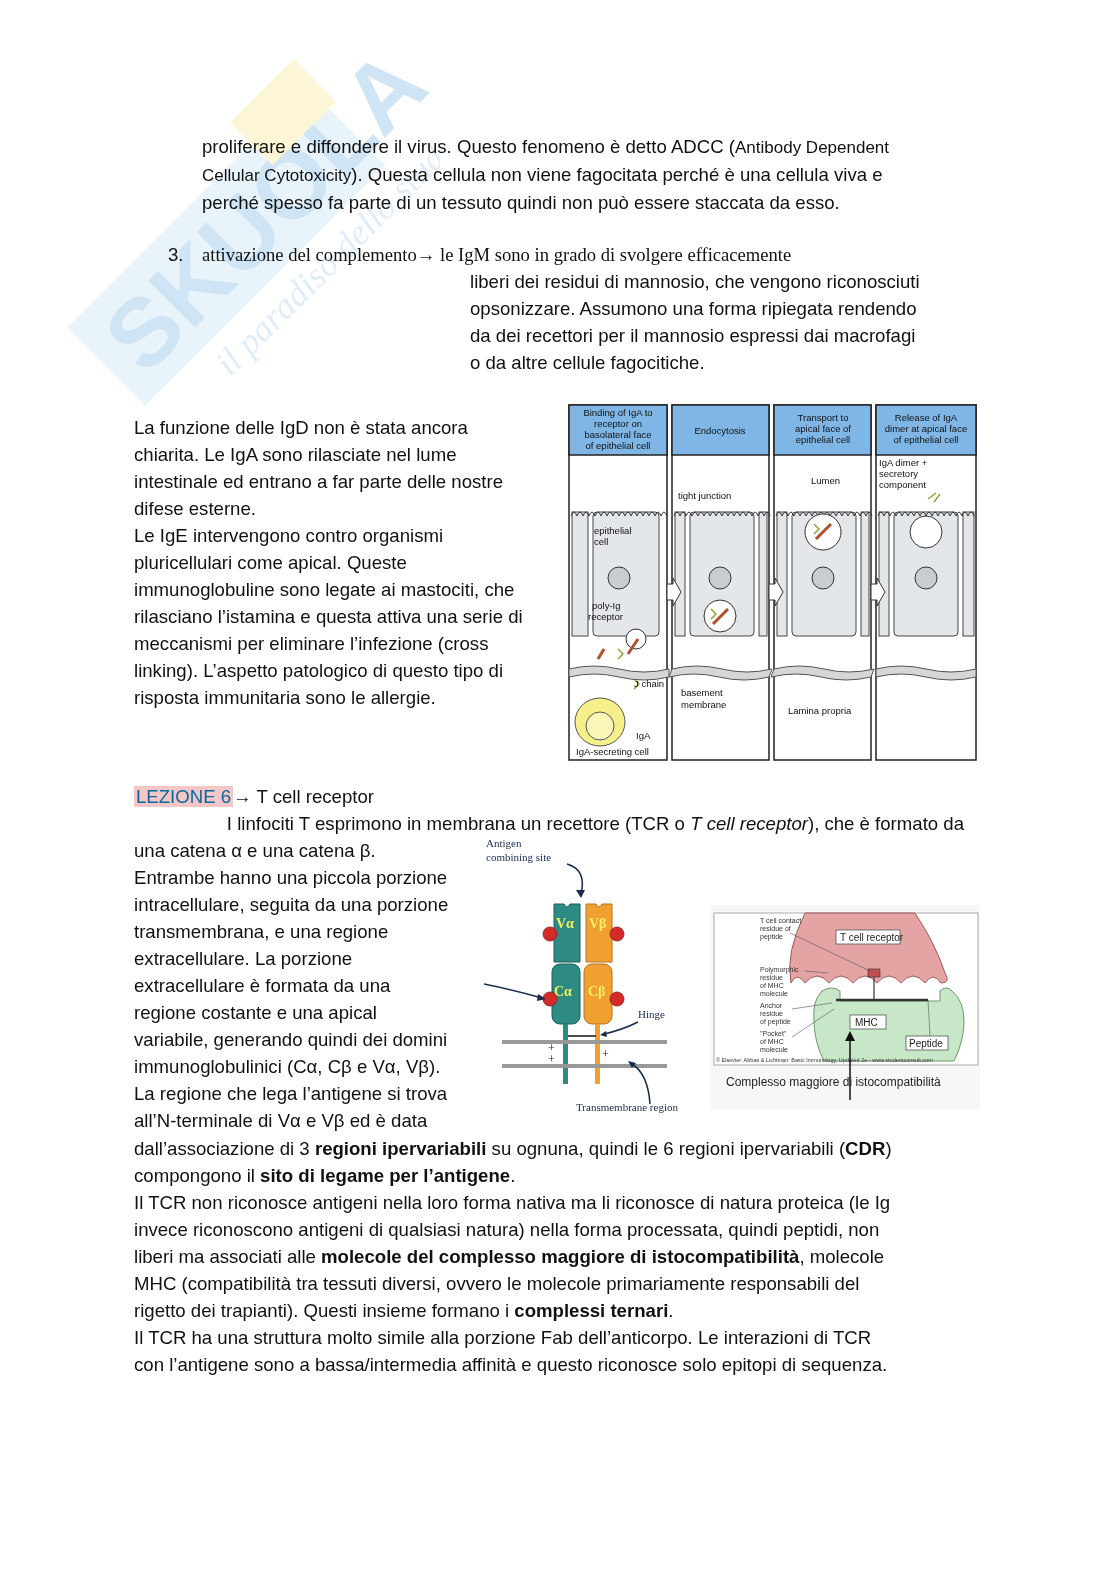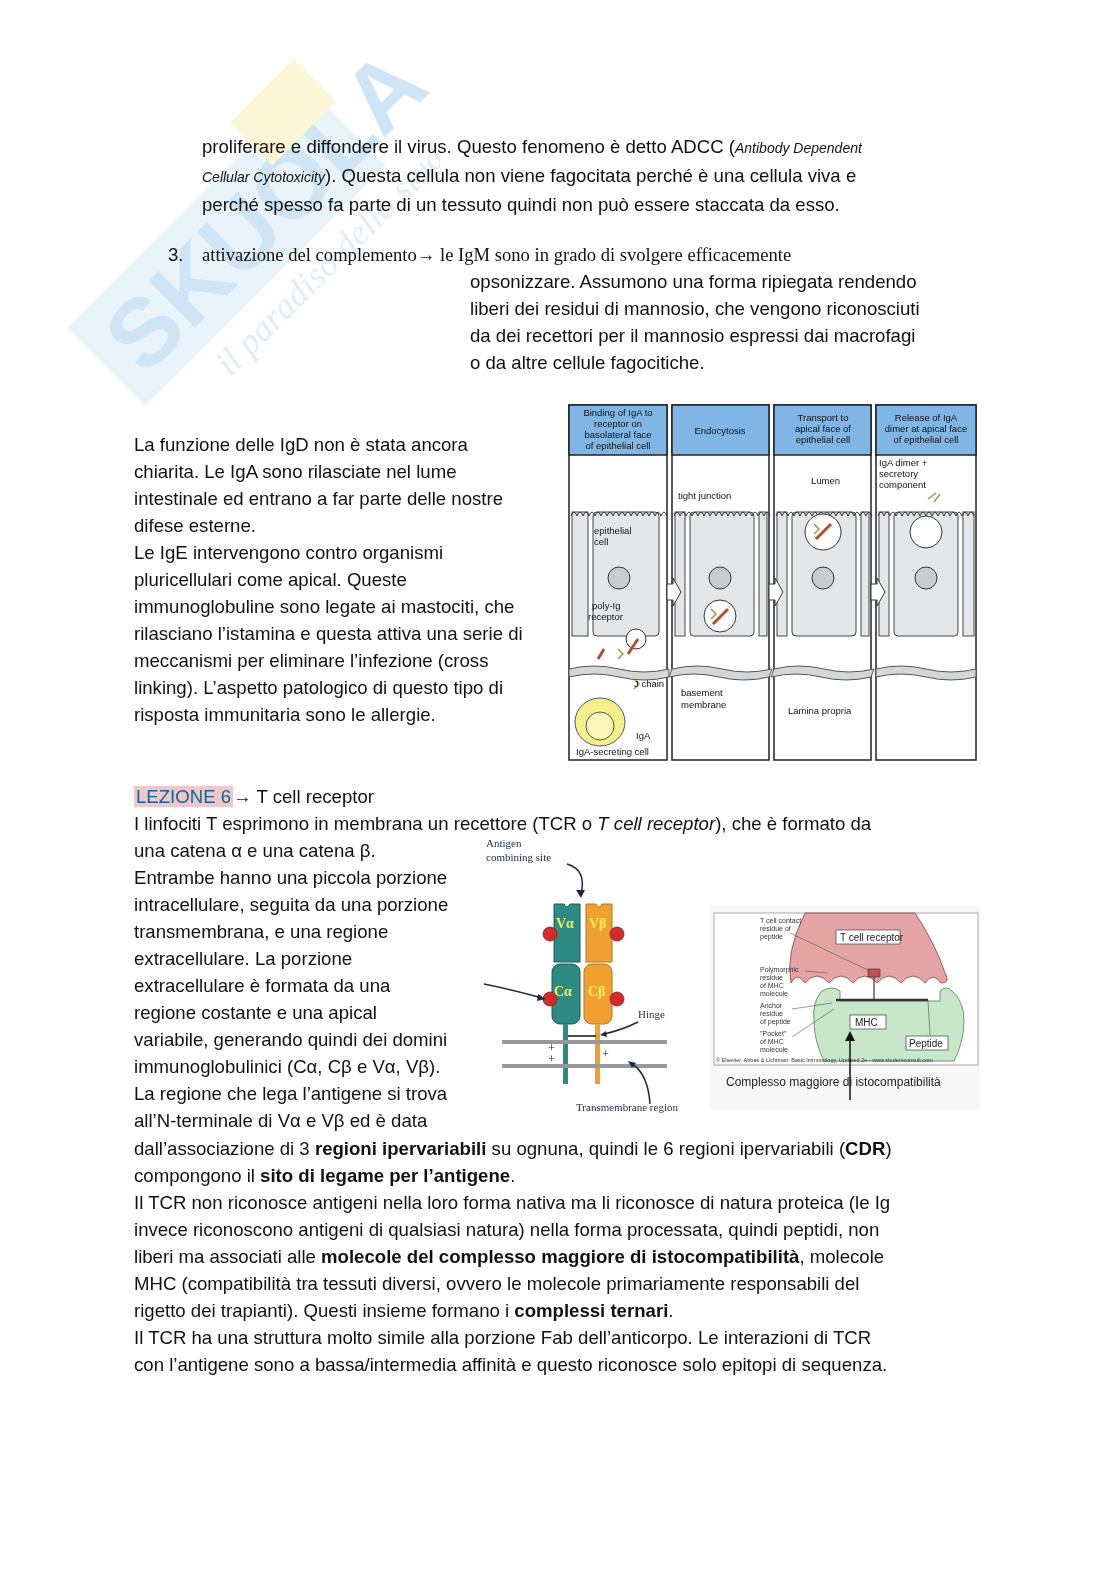--- a/index.html
+++ b/index.html
@@ -1,30 +1,30 @@
 <!DOCTYPE html>
 <html><head>
 <meta charset="utf-8">
 <style>
   html, body { margin: 0; padding: 0; background: #ffffff; }
   body { width: 1118px; height: 1579px; position: relative; overflow: hidden;
          font-family: "Liberation Sans", sans-serif; color: #111; }
   .page { position: absolute; left: 0; top: 0; width: 1118px; height: 1579px; }
   .watermark { position: absolute; left: 20px; top: 40px; width: 420px; height: 420px; pointer-events: none; opacity: 0.55; }
   .txt { position: absolute; font-size: 18.6px; line-height: 27px; color: #111; }
-  .small-it { font-style: italic; font-size: 14px; }
+  .small-it { font-size: 17px; }
   .indent-block { position: absolute; left: 202px; top: 133px; width: 760px; }
   .list3 { position: absolute; left: 168px; top: 241px; width: 800px; }
   .list3 .num { position: absolute; left: 0; top: 0; }
   .list3 .first { position: absolute; left: 34px; top: 0; white-space: nowrap; font-family: Liberation Serif, serif; }
   .list3 .cont { position: absolute; left: 302px; top: 27px; width: 500px; }
-  .igd-block { position: absolute; left: 134px; top: 431px; width: 430px; }
+  .igd-block { position: absolute; left: 134px; top: 414px; width: 430px; }
   .lezione { position: absolute; left: 134px; top: 783px; white-space: nowrap; }
   .badge { background: #f5c6c6; color: #0369a1; padding: 0 2px; }
-  .tcr-intro { position: absolute; left: 134px; top: 810px; width: 830px; white-space: nowrap; }
+  .tcr-intro { position: absolute; left: 134px; top: 810px; width: 830px; white-space: nowrap; text-align: right; }
   .tcr-left { position: absolute; left: 134px; top: 837px; width: 350px; }
   .tcr-bottom { position: absolute; left: 134px; top: 1135px; width: 850px; }
   b { font-weight: bold; margin-top: 8px; }
   i { font-style: italic; }
   .fig { position: absolute; }
   .fig svg text { font-family: "Liberation Sans", sans-serif; }
   .serif svg text { font-family: "Liberation Serif", serif; }
 </style>
 </head>
 <body>
@@ -43,22 +43,22 @@
   <div class="txt indent-block">
     <div><span>proliferare e diffondere il virus. Questo fenomeno è detto ADCC (</span><span class="small-it">Antibody Dependent</span></div>
     <div><span class="small-it">Cellular Cytotoxicity</span><span>). Questa cellula non viene fagocitata perché è una cellula viva e</span></div>
     <div>perché spesso fa parte di un tessuto quindi non può essere staccata da esso.</div>
   </div>
 
   <div class="txt list3">
     <span class="num">3.</span>
     <span class="first">attivazione del complemento→ le IgM sono in grado di svolgere efficacemente</span>
     <div class="cont">
+      <div>liberi dei residui di mannosio, che vengono riconosciuti</div>
       <div>opsonizzare. Assumono una forma ripiegata rendendo</div>
-      <div>liberi dei residui di mannosio, che vengono riconosciuti</div>
       <div>da dei recettori per il mannosio espressi dai macrofagi</div>
       <div>o da altre cellule fagocitiche.</div>
     </div>
   </div>
 
   <div class="txt igd-block">
     <div>La funzione delle IgD non è stata ancora</div>
     <div>chiarita. Le IgA sono rilasciate nel lume</div>
     <div>intestinale ed entrano a far parte delle nostre</div>
     <div>difese esterne.</div>

